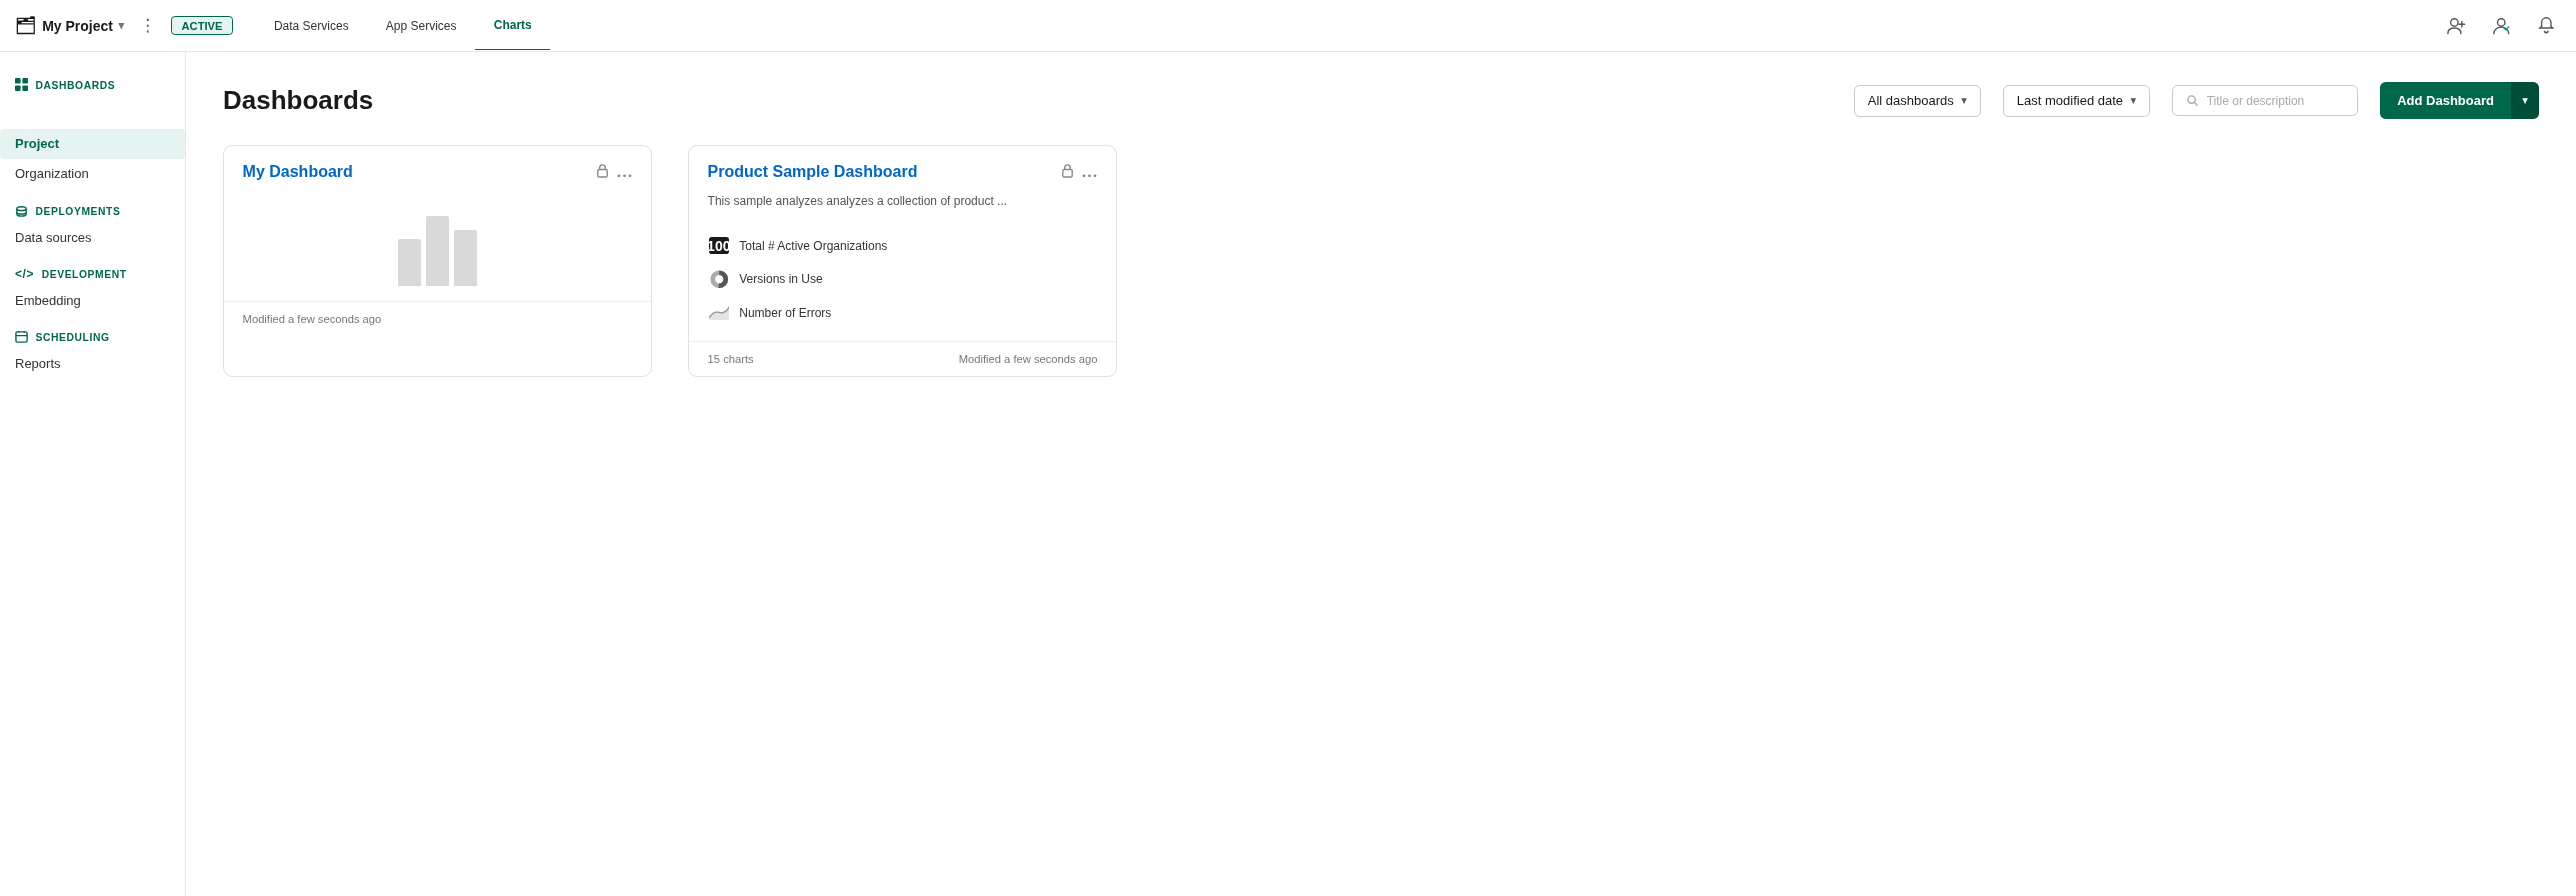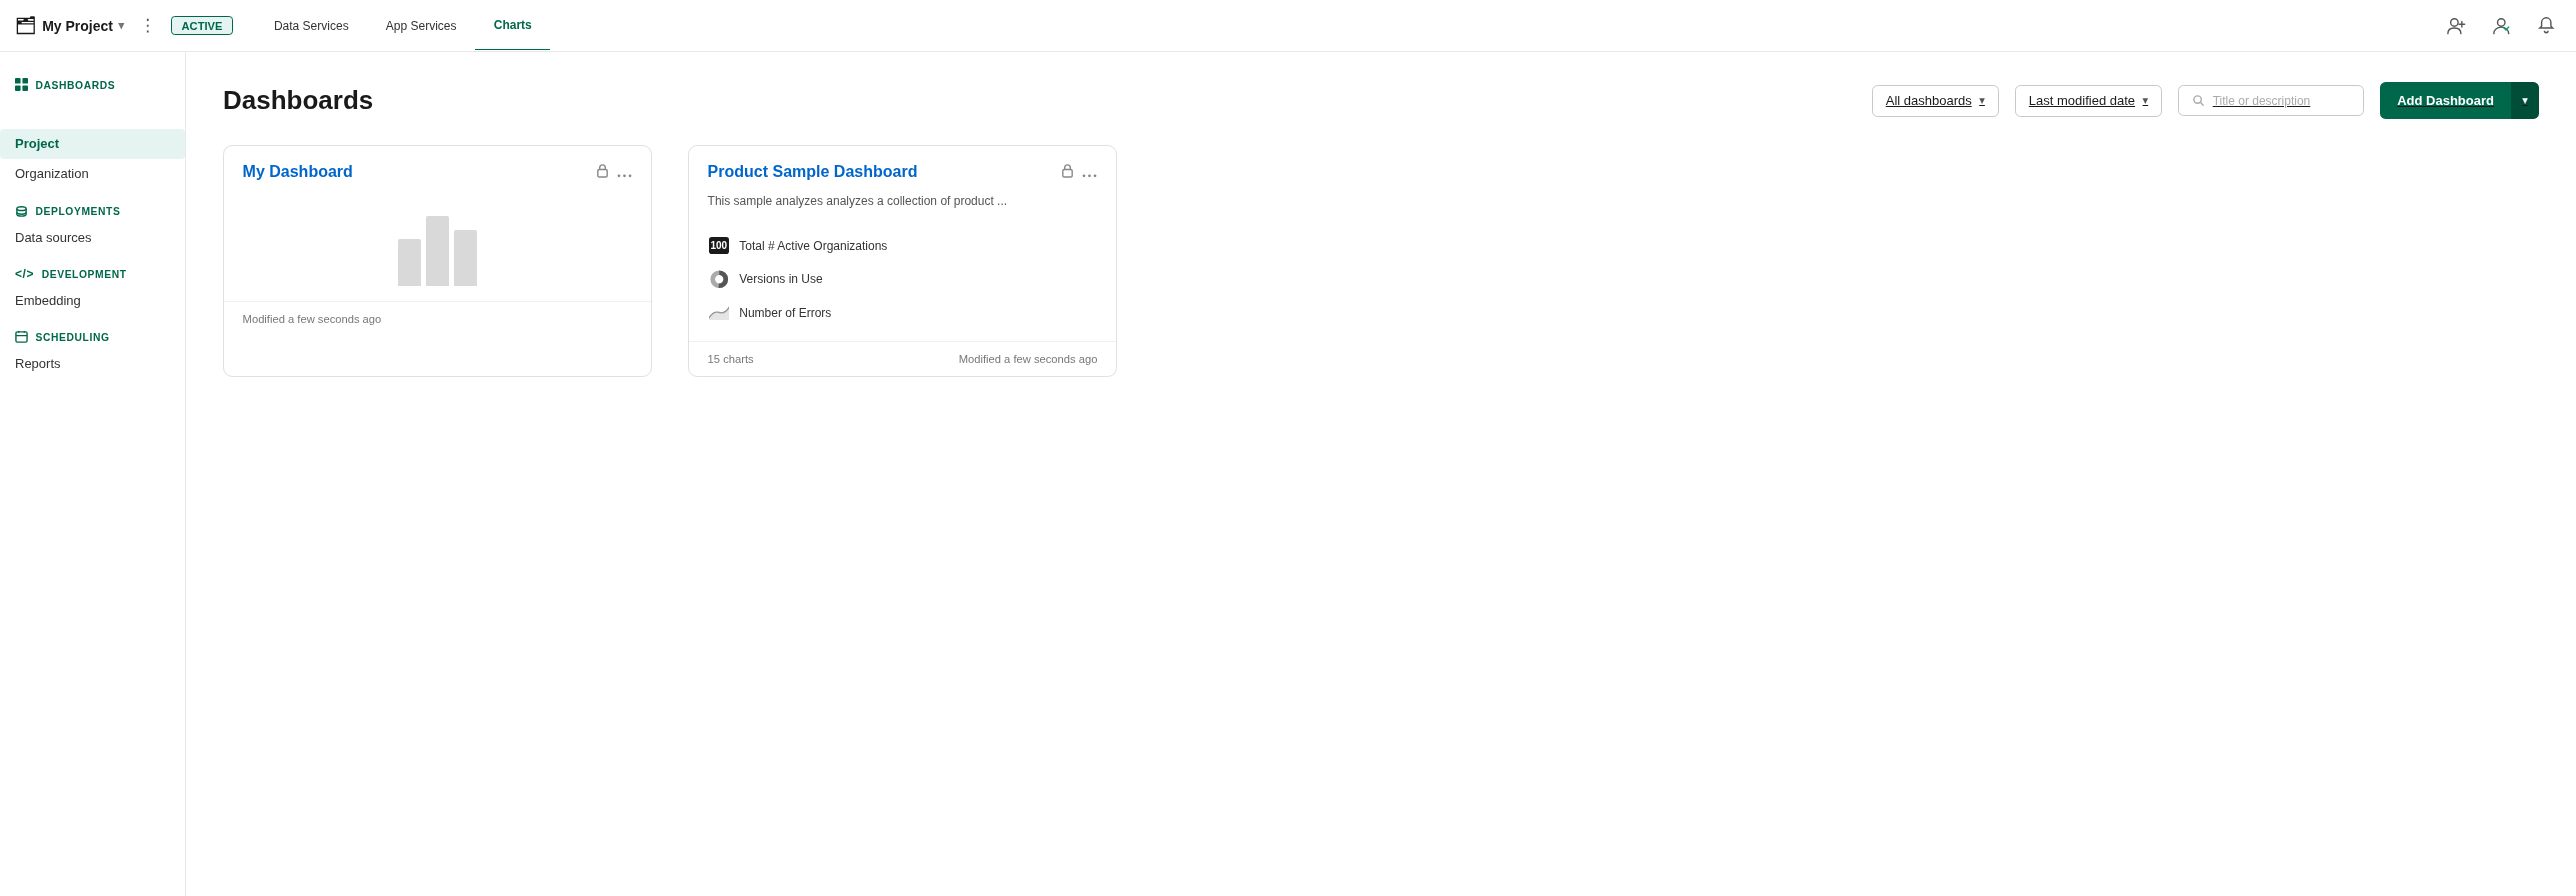--- a/index.html
+++ b/index.html
@@ -132,22 +132,21 @@
       font-size: 26px;
       font-weight: 700;
       color: #1a1a1a;
       flex: 1;
     }
 
     
     .filter-bar {
       display: flex;
       align-items: center;
-      gap: 16px;
-      text-decoration: underline;
+      gap: 22px;
     }
     .filter-select {
       display: flex;
       align-items: center;
       gap: 7.5px;
       border: 1.4px solid #c8c8c8;
       border-radius: 5.6px;
       padding: 7.5px 13px;
       font-size: 13px;
       cursor: pointer;
@@ -279,21 +278,21 @@
       color: #777;
     }
     .footer-divider {
       border-top: 0.9px solid #f0f0f0;
     }
 
     
     .icon-100 {
       background: #1a1a1a;
       color: #fff;
-      font-size: 10px;
+      font-size: 14px;
       font-weight: 700;
       border-radius: 2.8px;
       width: 20.5px; height: 17px;
       display: flex; align-items: center; justify-content: center;
     }
   </style>
 </head>
 <body>
 
 <nav class="top-nav">

